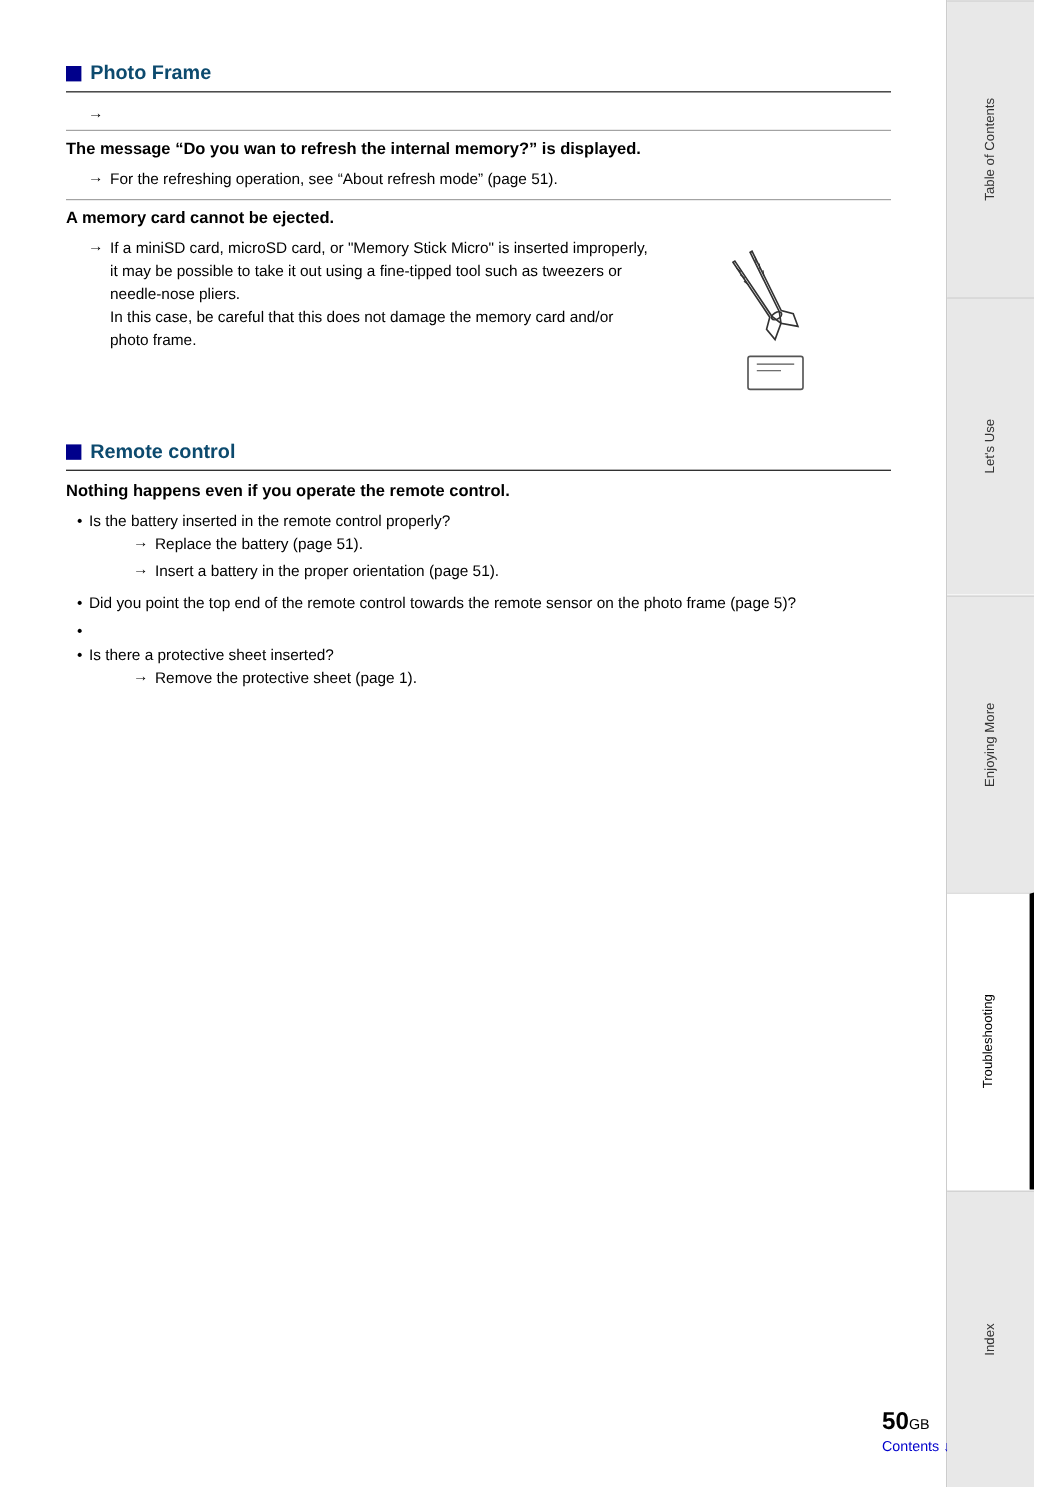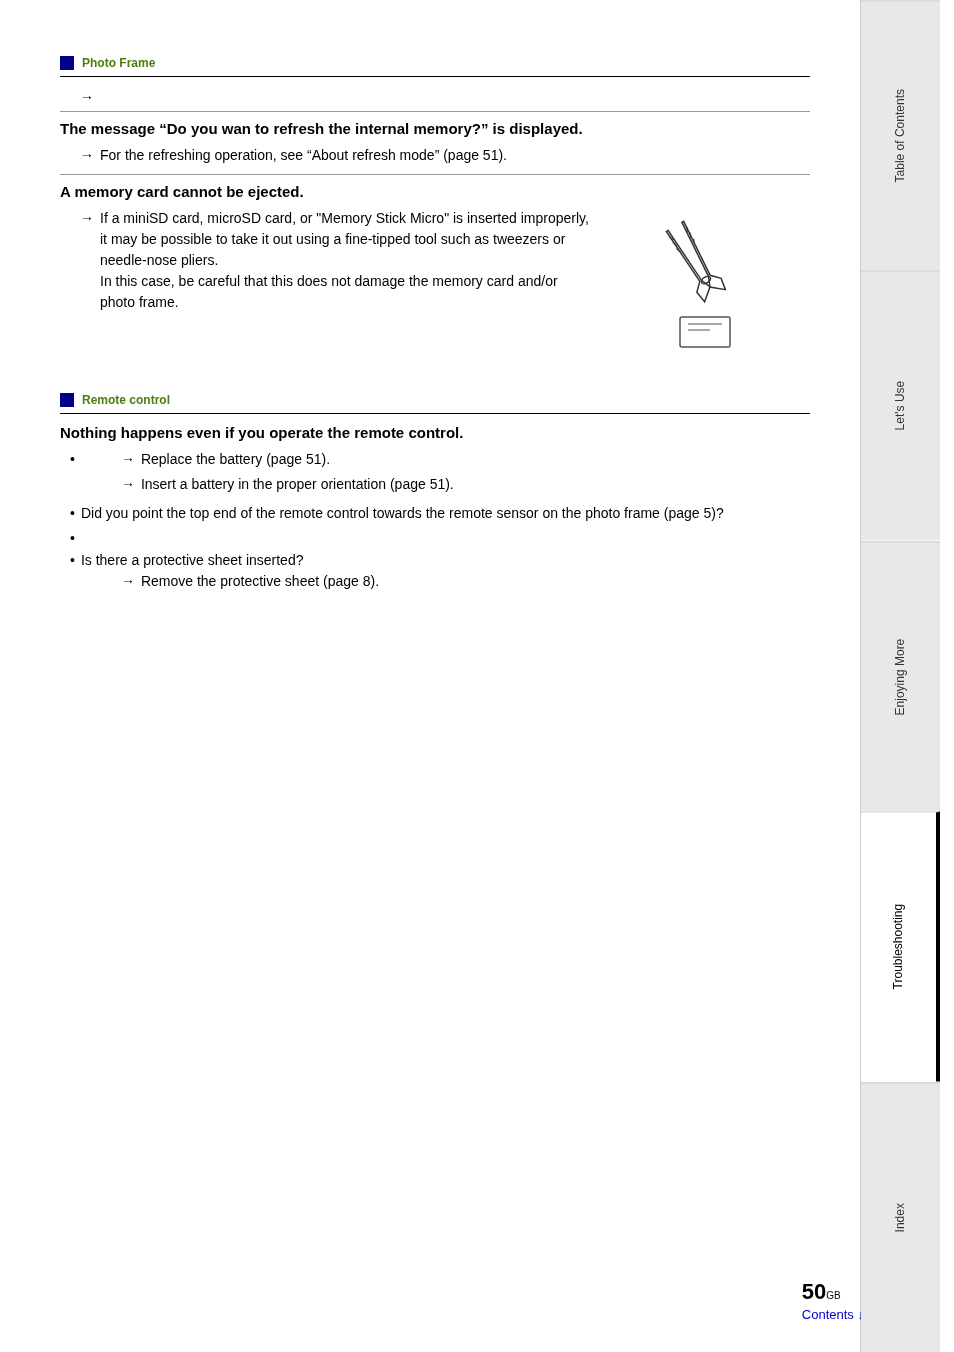--- a/index.html
+++ b/index.html
@@ -78,23 +78,23 @@
     }
 
     .blue-square {
       width: 14px;
       height: 14px;
       background-color: #00008b;
       flex-shrink: 0;
     }
 
     .section-title {
-      font-size: 12px;
+      font-size: 18px;
       font-weight: bold;
-      color: #4d7c0f;
+      color: #0c4a6e;
     }
 
     .divider {
       border: none;
       border-top: 1.5px solid #000;
       margin: 6px 0 10px 0;
     }
 
     .thin-divider {
       border: none;
@@ -185,21 +185,21 @@
       font-size: 13px;
     }
 
     .page-number {
       font-size: 22px;
       font-weight: bold;
       text-align: center;
     }
 
     .page-suffix {
-      font-size: 10px;
+      font-size: 13px;
     }
 
     .continued-link {
       color: #0000cc;
       font-size: 13px;
       display: block;
       text-align: right;
       margin-top: 2px;
       cursor: pointer;
     }
@@ -283,20 +283,21 @@
         <span class="section-title">Remote control</span>
       </div>
       <hr class="divider">
 
       <div>
         <div class="subsection-title">Nothing happens even if you operate the remote control.</div>
 
         <div class="bullet-item">
           <span class="bullet">•</span>
           <div>
+            <span class="bullet-text">Is the battery inserted in the remote control properly?</span>
             <div class="sub-arrow-item">
               <span class="arrow">→</span>
               <span class="arrow-text">Replace the battery (page 51).</span>
             </div>
             <div class="sub-arrow-item">
               <span class="arrow">→</span>
               <span class="arrow-text">Insert a battery in the proper orientation (page 51).</span>
             </div>
           </div>
         </div>
@@ -309,21 +310,21 @@
         <div class="bullet-item">
           <span class="bullet">•</span>
         </div>
 
         <div class="bullet-item">
           <span class="bullet">•</span>
           <div>
             <span class="bullet-text">Is there a protective sheet inserted?</span>
             <div class="sub-arrow-item">
               <span class="arrow">→</span>
-              <span class="arrow-text">Remove the protective sheet (page 8).</span>
+              <span class="arrow-text">Remove the protective sheet (page 1).</span>
             </div>
           </div>
         </div>
       </div>
     </div>
 
     <div class="page-number-area">
       <span class="page-number">50</span><span class="page-suffix">GB</span>
       <br>
       <span class="continued-link">

